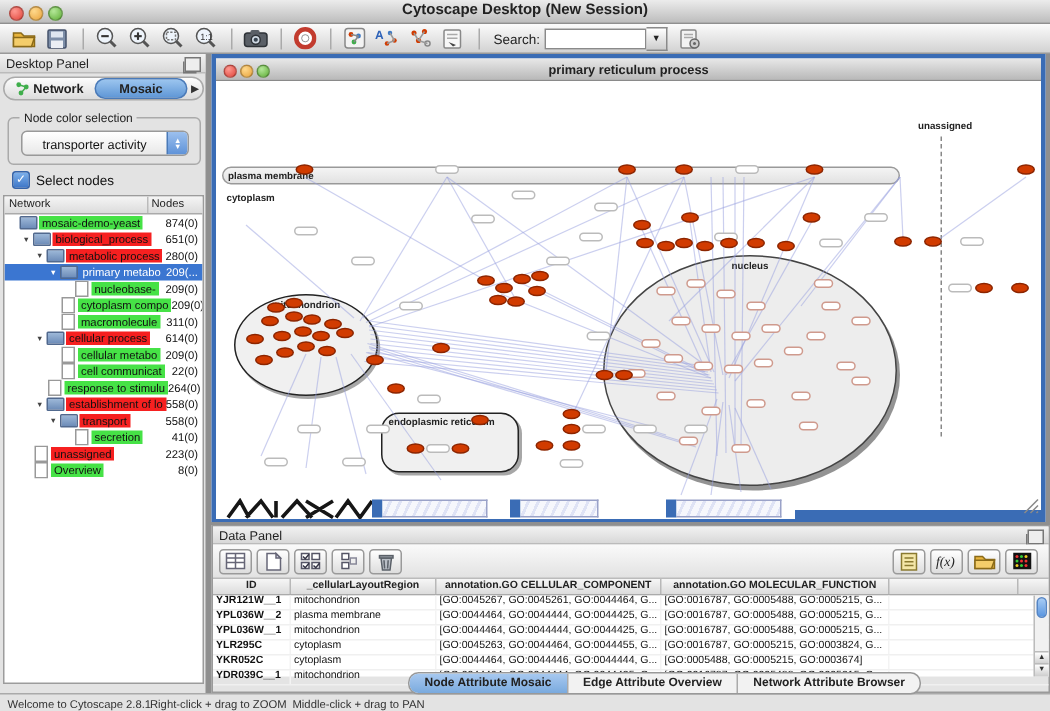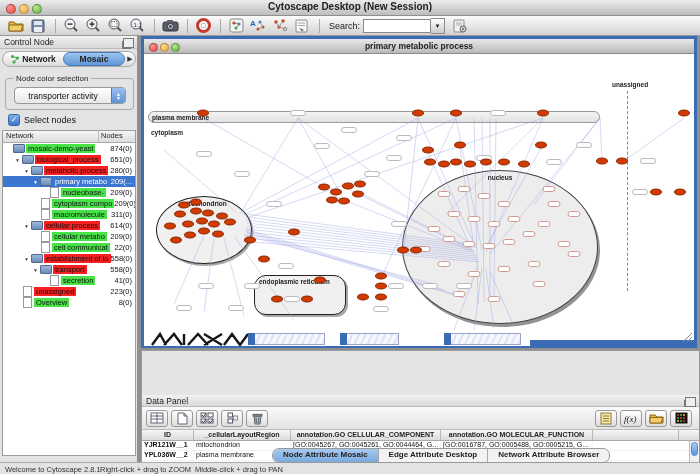--- a/index.html
+++ b/index.html
@@ -95,21 +95,21 @@
   .zig{position:absolute;left:6px;top:0;}
   .mseg{position:absolute;top:1px;height:12px;display:flex;}
   .mseg .mb{width:7px;height:12px;background:#3a6cb5;}
   .mseg .mt{height:12px;border:1px solid #9aa2c8;border-left:none;box-sizing:border-box;
     background:repeating-linear-gradient(115deg,#f6f7fc 0 4px,#dfe3f5 4px 6px);}
   .bluebar{position:absolute;left:386px;right:0;bottom:0;height:6px;background:#3a6cb5;}
   .grip{position:absolute;right:1px;top:0;}
   
   .dp{position:absolute;left:3px;top:314px;width:559px;height:112px;background:#e4e4e4;border:1px solid #9a9a9a;box-sizing:border-box;}
   .dp-head{position:relative;height:12px;font-size:8.5px;padding:1px 1px 0 4px;box-sizing:border-box;color:#222;
-    background:linear-gradient(#f2f2f2,#d8d8d8);border-bottom:1px solid #bbb;margin-top:44px;}
+    background:linear-gradient(#f2f2f2,#d8d8d8);border-bottom:1px solid #bbb;}
   .dp-toolbar{position:relative;height:22px;background:linear-gradient(#fafafa,#e2e2e2);border-bottom:1px solid #bbb;
     display:flex;align-items:center;padding:0 4px;}
   .dbtn{width:22px;height:17px;border:1px solid #9a9a9a;border-radius:3px;background:linear-gradient(#fff,#ddd);
     display:flex;align-items:center;justify-content:center;margin-right:3px;box-sizing:border-box;}
   .dspacer{flex:1;}
   .tblhead{display:flex;height:10px;background:linear-gradient(#f6f6f6,#dcdcdc);border-bottom:1px solid #aaa;}
   .th{font-size:7px;font-weight:bold;text-align:center;border-right:1px solid #b8b8b8;box-sizing:border-box;
       overflow:hidden;white-space:nowrap;color:#222;padding-top:1px;}
   .tbody{position:relative;background:#fff;height:54px;}
   .trow{display:flex;height:9px;border-bottom:1px solid #f0f0f0;}
@@ -246,21 +246,21 @@
         <line x1="3" y1="4" x2="9" y2="4" stroke="#aaa"></line>
         <line x1="3" y1="6" x2="9" y2="6" stroke="#aaa"></line>
         <circle cx="10" cy="10" r="3" fill="#cfcfcf" stroke="#666"></circle>
         <circle cx="10" cy="10" r="1" fill="#666"></circle>
       </svg>
     </span>
 </div>
 
 <div class="cp">
   <div class="cp-head">
-    <span>Control Node</span>
+    <span>Desktop Panel</span>
     <span class="floatic"></span>
   </div>
   <div class="cp-tabs">
     <div class="tab">
       <svg width="10" height="10" style="margin-right:2px">
           <circle cx="2.5" cy="2.5" r="1.6" fill="#3fae4b"></circle>
           <circle cx="7.5" cy="4" r="1.6" fill="#3fae4b"></circle>
           <circle cx="4" cy="8" r="1.6" fill="#3fae4b"></circle>
           <line x1="2.5" y1="2.5" x2="7.5" y2="4" stroke="#3fae4b"></line>
           <line x1="4" y1="8" x2="7.5" y2="4" stroke="#3fae4b"></line>
@@ -357,20 +357,27 @@
         </div>
         <div class="tree-row">
           <span class="tind" style="width: 30px;"></span>
           <span class="tarrow"></span>
           <span class="picon"></span>
           <span class="tlbl bg-green">cell communicat</span>
           <span class="tcnt">22(0)</span>
         </div>
         <div class="tree-row">
           <span class="tind" style="width: 21px;"></span>
+          <span class="tarrow"></span>
+          <span class="picon"></span>
+          <span class="tlbl bg-green">response to stimulu</span>
+          <span class="tcnt">264(0)</span>
+        </div>
+        <div class="tree-row">
+          <span class="tind" style="width: 21px;"></span>
           <span class="tarrow">▼</span>
           <span class="ficon"></span>
           <span class="tlbl bg-red">establishment of lo</span>
           <span class="tcnt">558(0)</span>
         </div>
         <div class="tree-row">
           <span class="tind" style="width: 30px;"></span>
           <span class="tarrow">▼</span>
           <span class="ficon"></span>
           <span class="tlbl bg-red">transport</span>
@@ -400,21 +407,21 @@
       </div>
   </div>
 </div>
 
 <div class="desktop">
   <div class="netwin">
     <div class="nw-title">
       <span class="tl r"></span>
       <span class="tl y"></span>
       <span class="tl g"></span>
-      <span class="ttl">primary metabolic process</span>
+      <span class="ttl">primary reticulum process</span>
     </div>
     <div class="canvas">
       <div class="region-bar">
         <span class="rlabel">plasma membrane</span>
       </div>
       <div class="rlabel cytolbl">cytoplasm</div>
       <div class="mito">
         <span class="rlabel">mitochondrion</span>
       </div>
       <div class="nuc">
@@ -738,21 +745,21 @@
           </div>
         </div>
       <div class="vsb">
         <span class="thumb"></span>
         <span class="arr" style="bottom:8px">▲</span>
         <span class="arr" style="bottom:0">▼</span>
       </div>
     </div>
     <div class="seg-tabs">
         <span class="seg sel">Node Attribute Mosaic</span>
-        <span class="seg">Edge Attribute Desktop</span>
+        <span class="seg">Edge Attribute Overview</span>
         <span class="seg">Network Attribute Browser</span>
       </div>
   </div>
 </div>
 
 <div class="statusbar">
     <span class="st" style="left: 5px;">Welcome to Cytoscape 2.8.1</span>
     <span class="st" style="left: 100px;">Right-click + drag to ZOOM</span>
     <span class="st" style="left: 195px;">Middle-click + drag to PAN</span>
   </div>

